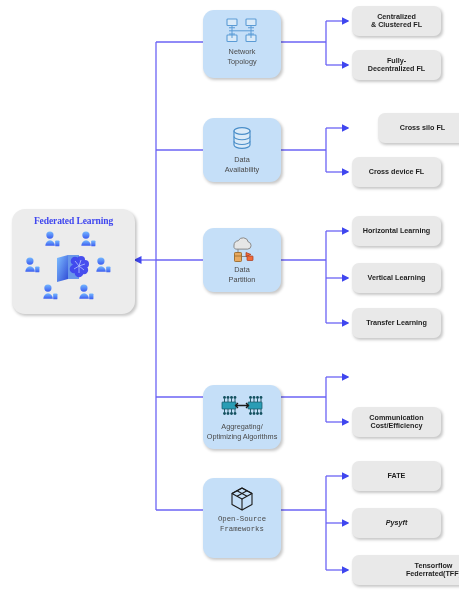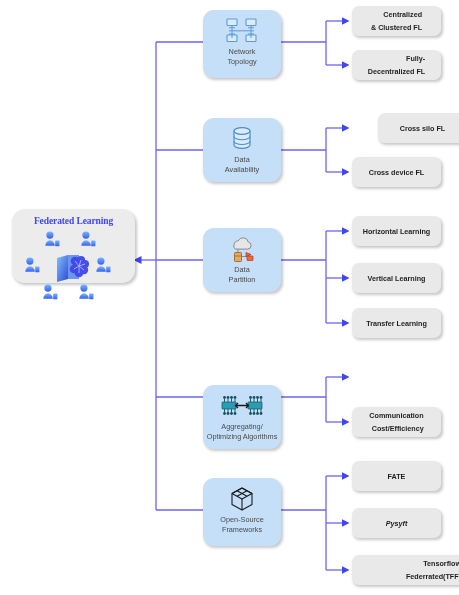--- a/index.html
+++ b/index.html
@@ -25,21 +25,21 @@
     height: 595px;
     pointer-events: none;
   }
 
   
   .root-node {
     position: absolute;
     left: 12px;
     top: 209px;
     width: 123px;
-    height: 74px;
+    height: 105px;
     background: #ececec;
     border-radius: 13px;
     box-shadow: 1.5px 2px 3px rgba(0,0,0,0.22);
   }
   .root-title {
     position: absolute;
     left: 0;
     top: 7px;
     width: 123px;
     text-align: center;
@@ -96,26 +96,25 @@
     background: #e9e9e9;
     border-radius: 7px;
     box-shadow: 1.5px 2px 3px rgba(0,0,0,0.22);
     display: flex;
     align-items: center;
     justify-content: center;
     text-align: center;
   }
   .leaf-label {
     font-size: 7.2px;
-    line-height: 13px;
+    line-height: 8px;
     font-weight: bold;
     color: #1e1e1e;
     white-space: pre-line;
     padding: 0 3px;
-    text-align: right;
   }
 </style>
 </head>
 <body>
 
 <div id="canvas">
 
   <svg id="edges" viewBox="0 0 459 595">
     <defs>
       <marker id="arrowR" markerWidth="6" markerHeight="6" refX="5" refY="3" orient="auto">
@@ -328,21 +327,21 @@
         </g>
         <g fill="#1a1a1a">
           <path d="M16,12.5 h12 M18,10 l-2.5,2.5 l2.5,2.5 M26,10 l2.5,2.5 l-2.5,2.5" stroke="#1a1a1a" stroke-width="1.3" fill="none"></path>
         </g>
       </svg>
     </div>
     <div class="cat-label">Aggregating/
 Optimizing Algorithms</div>
   </div>
 
-  <div class="cat-node" style="left:203px;top:478px;height:68px;">
+  <div class="cat-node" style="left:203px;top:478px;height:80px;font-family:Liberation Mono, monospace;">
     <div class="cat-icon">
       <svg width="26" height="26" viewBox="0 0 26 26">
         <g fill="none" stroke="#1b1b1b" stroke-width="1.1" stroke-linejoin="round">
           <path d="M13,2 L23,7.5 L13,13 L3,7.5 Z"></path>
           <path d="M3,7.5 v11 L13,24 v-11"></path>
           <path d="M23,7.5 v11 L13,24"></path>
           <path d="M13,2 L3,7.5 M13,2 L23,7.5"></path>
           <path d="M8,4.8 L18,10.3 M18,4.8 L8,10.3"></path>
         </g>
       </svg>

